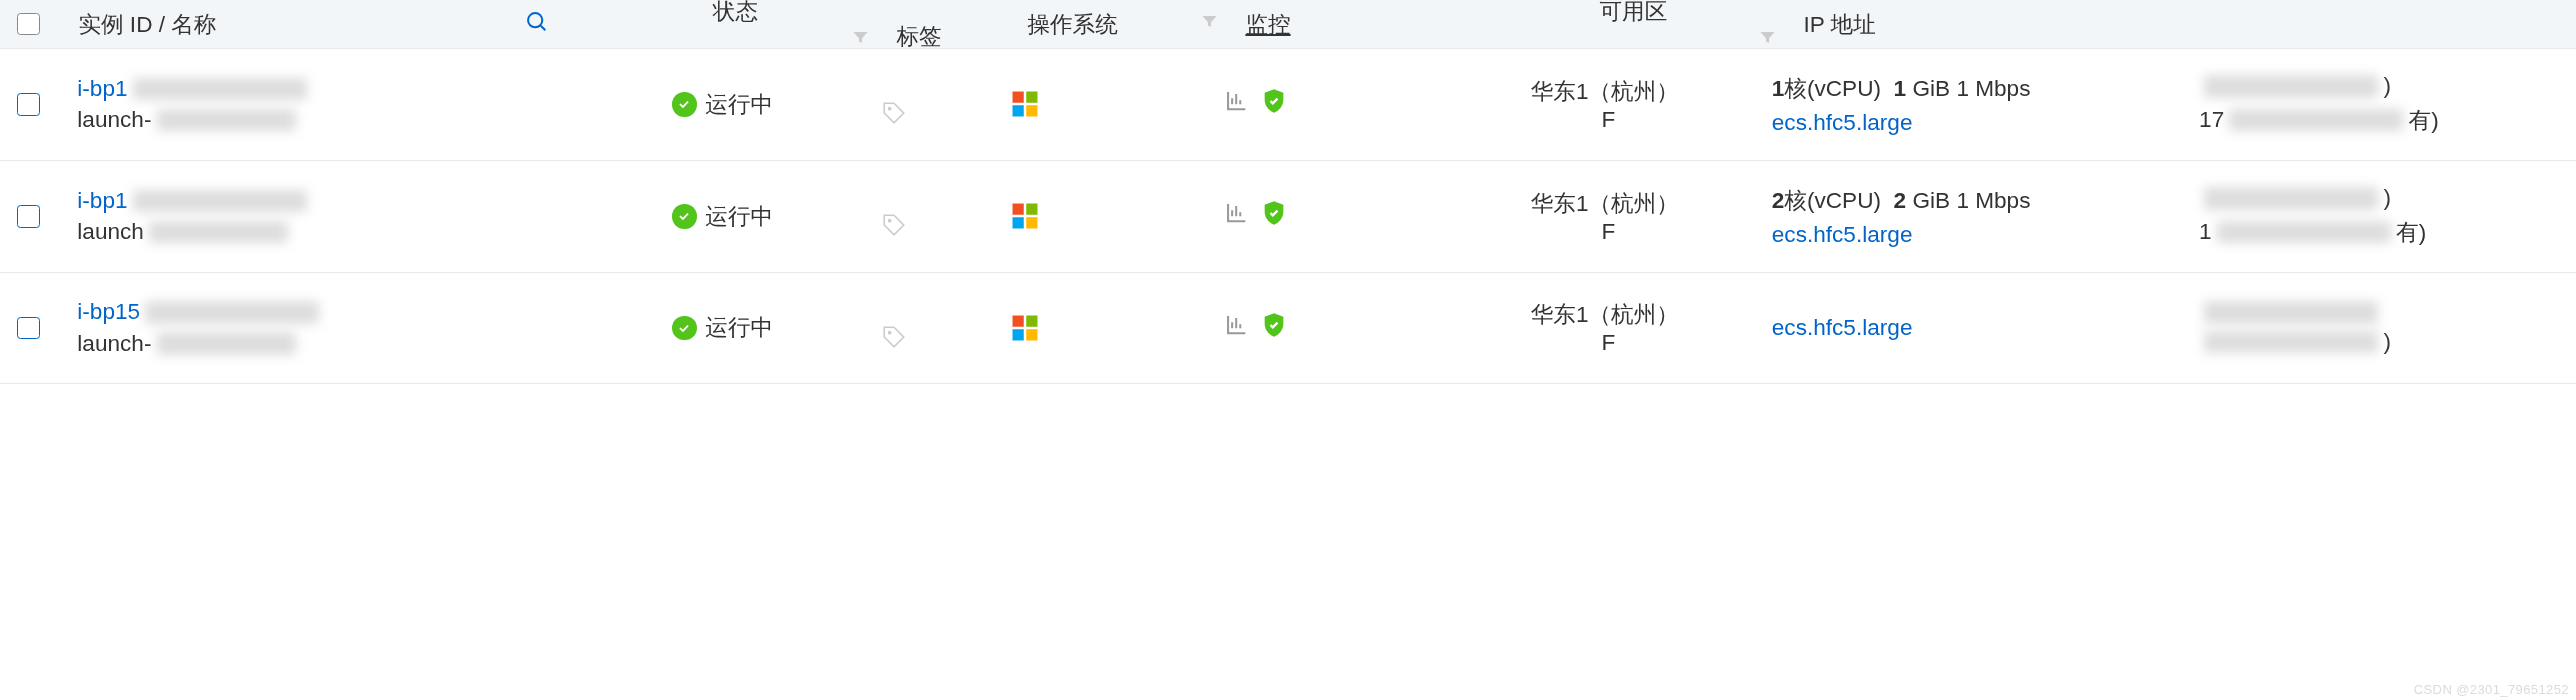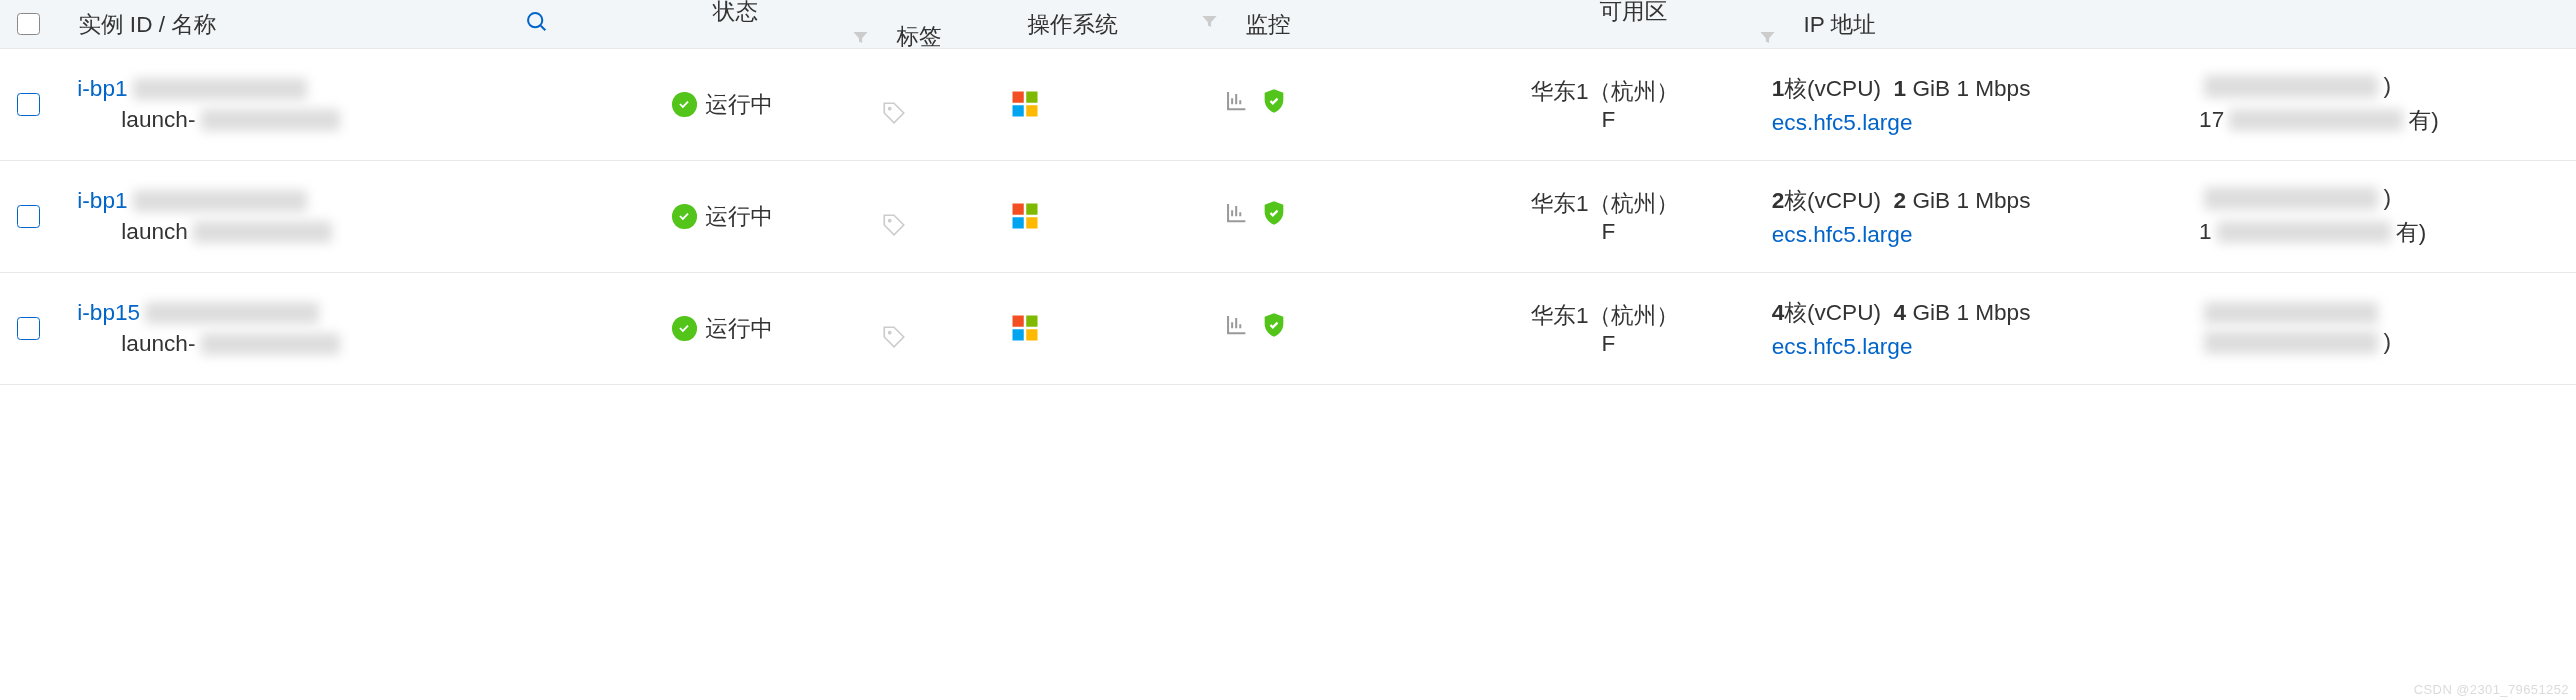--- a/index.html
+++ b/index.html
@@ -23,42 +23,42 @@
       align-items: center;
       min-height: 111px;
       border-bottom: 0.9px solid #e8e8e8;
       padding: 24.4px 17.4px;
     }
     .col-check { width: 61px; display:flex; align-items:center; }
     .col-id { width: 496px; display:flex; align-items:center; }
     .col-status { width: 322px; display:flex; align-items:center;flex-direction:column; }
     .col-tag { width: 131px; display:flex; align-items:center;margin-top:24px; }
     .col-os { width: 218px; display:flex; align-items:center; }
-    .col-monitor { width: 218px; display:flex; align-items:center; }
+    .col-monitor { width: 218px; display:flex; align-items:center;text-decoration:underline; }
     .col-zone { width: 340px; display:flex; align-items:center;flex-direction:column; }
     .col-config { width: 435px; display:flex; align-items:center; }
     .col-ip { width: 366px; display:flex; align-items:center; }
     .header-row .hlabel { font-weight: 500; color: #333; }
     .checkbox {
       width: 22.6px; height: 22.6px;
       border: 1.7px solid #888;
       border-radius: 3.5px;
       background:#fff;
       cursor:pointer;
     }
     .header-row .checkbox { border-color:#888; }
     .data-row .checkbox { border-color:#0064c8; }
     .search-icon { margin-left:auto; margin-right:26px; color:#0064c8; }
     .search-icon svg { width:24.4px; height:24.4px; }
     .filter-icon { margin-left:auto; margin-right:26px; color:#ccc; }
     .filter-icon svg { width:19px; height:19px; }
     .link { color:#0064c8; text-decoration:none; }
     .id-block { display:flex; flex-direction:column; gap:5.2px; }
     .id-line { display:flex; align-items:center; gap:5.2px; }
-    .name-line { display:flex; align-items:center; gap:5.2px; color:#333;margin-left:44px; }
+    .name-line { display:flex; align-items:center; gap:5.2px; color:#333; }
     .status-badge { display:flex; align-items:center; gap:8.7px; }
     .status-dot { width:24.4px; height:24.4px; border-radius:50%; background:#52c41a; display:flex; align-items:center; justify-content:center; color:#fff; }
     .status-dot svg { width:14px; height:14px; }
     .tag-icon { color:#ccc; }
     .tag-icon svg { width:26px; height:26px; }
     .os-icon { display:flex; align-items:center; justify-content:center; }
     .os-icon svg { width:30px; height:30px; }
     .monitor-icons { display:flex; align-items:center; gap:12.2px; }
     .chart-icon { color:#999; }
     .chart-icon svg { width:24.4px; height:24.4px; }
@@ -363,23 +363,20 @@
               </svg>
         </span>
       </div>
     </div>
     <div class="col-zone">
       <span>华东1（杭州）</span>
       <span style="margin-left:7px;">F</span>
     </div>
     <div class="col-config">
       <div class="config-block">
-        <div class="config-line">
-          <b>4</b><span>核(vCPU)</span>&nbsp;&nbsp;<b>4</b>&nbsp;<span>GiB 1 Mbps</span>
-        </div>
         <a class="link">ecs.hfc5.large</a>
       </div>
     </div>
     <div class="col-ip">
       <div class="ip-block">
         <div class="ip-line">
           <span></span>
           <span class="blur w200"></span>
           <span></span>
         </div>

